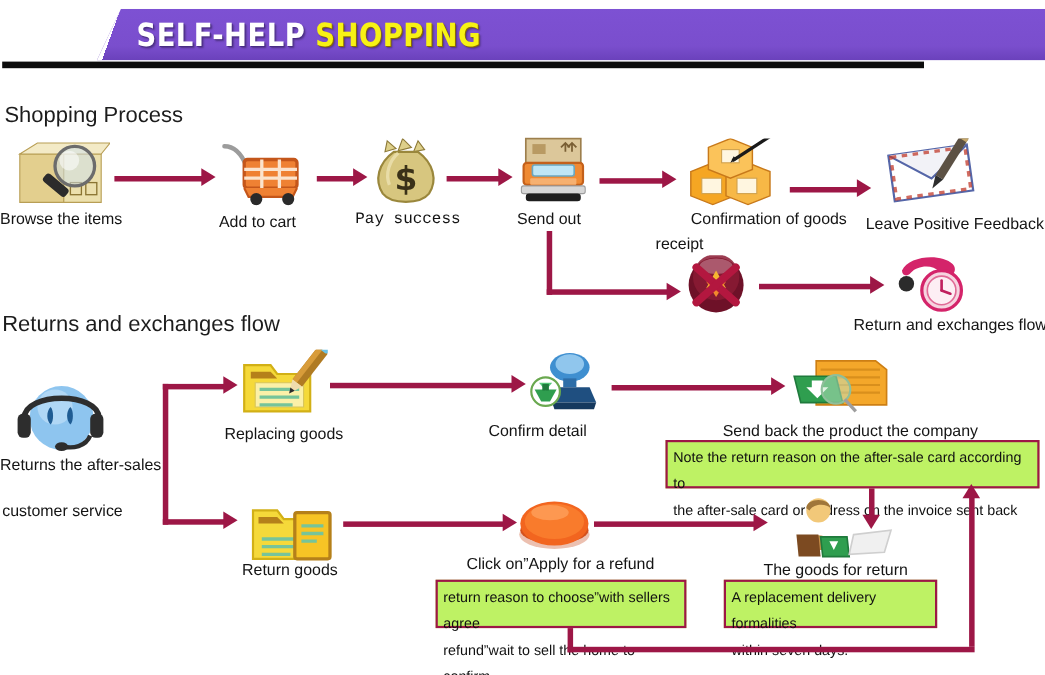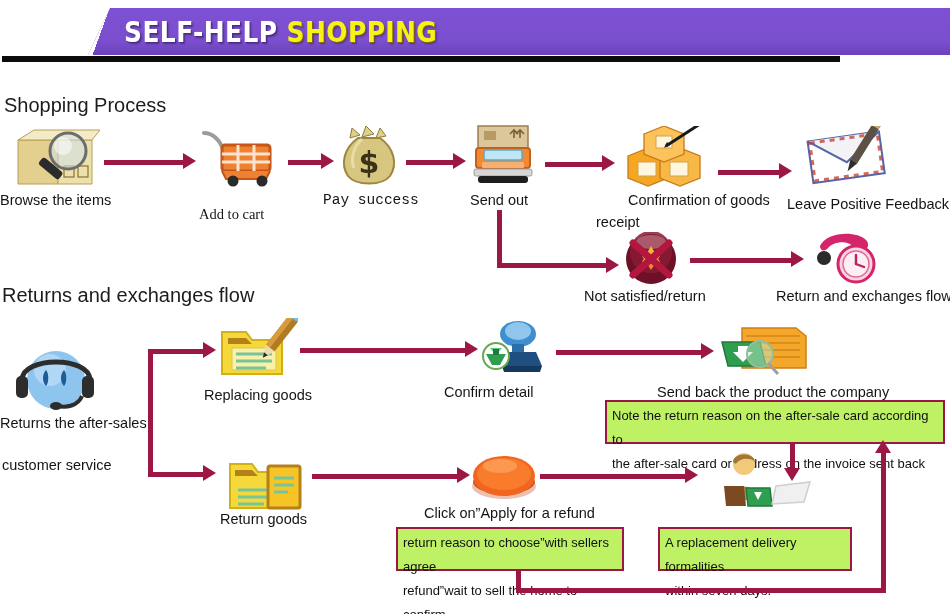--- a/index.html
+++ b/index.html
@@ -99,21 +99,21 @@
         <line x1="22" y1="27" x2="70" y2="27"></line>
         <line x1="22" y1="35" x2="70" y2="35"></line>
         <line x1="38" y1="18" x2="38" y2="44"></line>
         <line x1="54" y1="18" x2="54" y2="44"></line>
       </g>
       <path d="M22,44 L26,52 L66,52 L70,44" fill="#ef8133" stroke="#c4561a" stroke-width="2"></path>
       <circle cx="33" cy="54" r="5.5" fill="#2a2a2a"></circle>
       <circle cx="62" cy="54" r="5.5" fill="#2a2a2a"></circle>
     </svg>
   </div>
-  <div class="lbl" style="left:199px;top:204px;font-family:Liberation Serif, serif;">Add to cart</div>
+  <div class="lbl" style="left:199px;top:192px;">Add to cart</div>
 
   <div class="icon" style="left:336px;top:126px;">
     <svg width="66" height="62" viewBox="0 0 66 62">
       <g stroke="#8d7a39" stroke-width="1" fill="#ded08a">
         <polygon points="16,2 24,9 14,12"></polygon>
         <polygon points="30,0 38,8 26,11"></polygon>
         <polygon points="44,2 50,10 40,12"></polygon>
       </g>
       <path d="M22,12 C8,22 4,38 12,50 C20,60 46,60 54,50 C62,38 58,22 44,12 Z" fill="#d7c67f" stroke="#9a873c" stroke-width="2"></path>
       <path d="M26,13 C18,20 14,32 18,42" fill="none" stroke="#efe6b8" stroke-width="3" opacity=".7"></path>
@@ -197,21 +197,20 @@
       <circle cx="29" cy="20" r="21" fill="#8b1b34" opacity=".85"></circle>
       <ellipse cx="29" cy="10" rx="15" ry="7" fill="#d9a8b6" opacity=".45"></ellipse>
       <polygon points="29,14 38,30 20,30" fill="#f5b731"></polygon>
       <polygon points="29,38 20,24 38,24" fill="#f2892c"></polygon>
       <g stroke="#b3173f" stroke-width="7" stroke-linecap="round">
         <line x1="11" y1="11" x2="47" y2="43"></line>
         <line x1="47" y1="11" x2="11" y2="43"></line>
       </g>
     </svg>
   </div>
-  <div class="lbl" style="left:584px;top:286px;">Not satisfied/return</div>
 
   <div class="ln hline" style="left:690px;top:258px;width:102px;"></div>
   <div class="arrow right" style="left:791px;top:251px;"></div>
 
   <div class="icon" style="left:812px;top:228px;">
     <svg width="72" height="58" viewBox="0 0 72 58">
       <path d="M8,18 C14,4 44,2 54,12 C58,16 56,22 50,24 C46,25 44,22 42,19 C36,12 22,13 16,20 C13,24 8,23 8,18 Z" fill="#d4246a"></path>
       <circle cx="12" cy="30" r="7" fill="#2b2b2b"></circle>
       <circle cx="44" cy="36" r="18" fill="#f6d4e0" stroke="#d4246a" stroke-width="3"></circle>
       <circle cx="44" cy="36" r="13" fill="#fdeef4" stroke="#e06a96" stroke-width="1.5"></circle>
@@ -359,20 +358,21 @@
     <svg width="100" height="58" viewBox="0 0 100 58">
       <circle cx="28" cy="14" r="11" fill="#f2c879"></circle>
       <path d="M17,12 C17,2 39,2 39,12 C36,8 24,7 20,14 Z" fill="#a0763a"></path>
       <path d="M14,50 C14,32 42,32 42,50 Z" fill="#c98f4a"></path>
       <polygon points="8,36 28,36 30,56 10,56" fill="#7c4a21"></polygon>
       <polygon points="30,38 54,38 56,56 32,56" fill="#2f9e4f" stroke="#1f7a3c" stroke-width="1.5"></polygon>
       <polygon points="38,42 46,42 42,50" fill="#ffffff"></polygon>
       <polygon points="60,36 94,32 88,52 56,54" fill="#f0f0f0" stroke="#cfcfcf" stroke-width="1.5"></polygon>
     </svg>
   </div>
+  <div class="lbl" style="left:694px;top:509px;">The goods for return</div>
 
   <div class="note" style="left:658px;top:527px;width:194px;height:44px;">
     <div>A replacement delivery formalities</div>
     <div>within seven days.</div>
   </div>
 
   <div class="ln vline" style="left:516px;top:571px;height:22px;"></div>
   <div class="ln hline" style="left:516px;top:588px;width:370px;"></div>
   <div class="ln vline" style="left:881px;top:452px;height:136px;"></div>
   <div class="arrow up" style="left:875px;top:440px;"></div>

